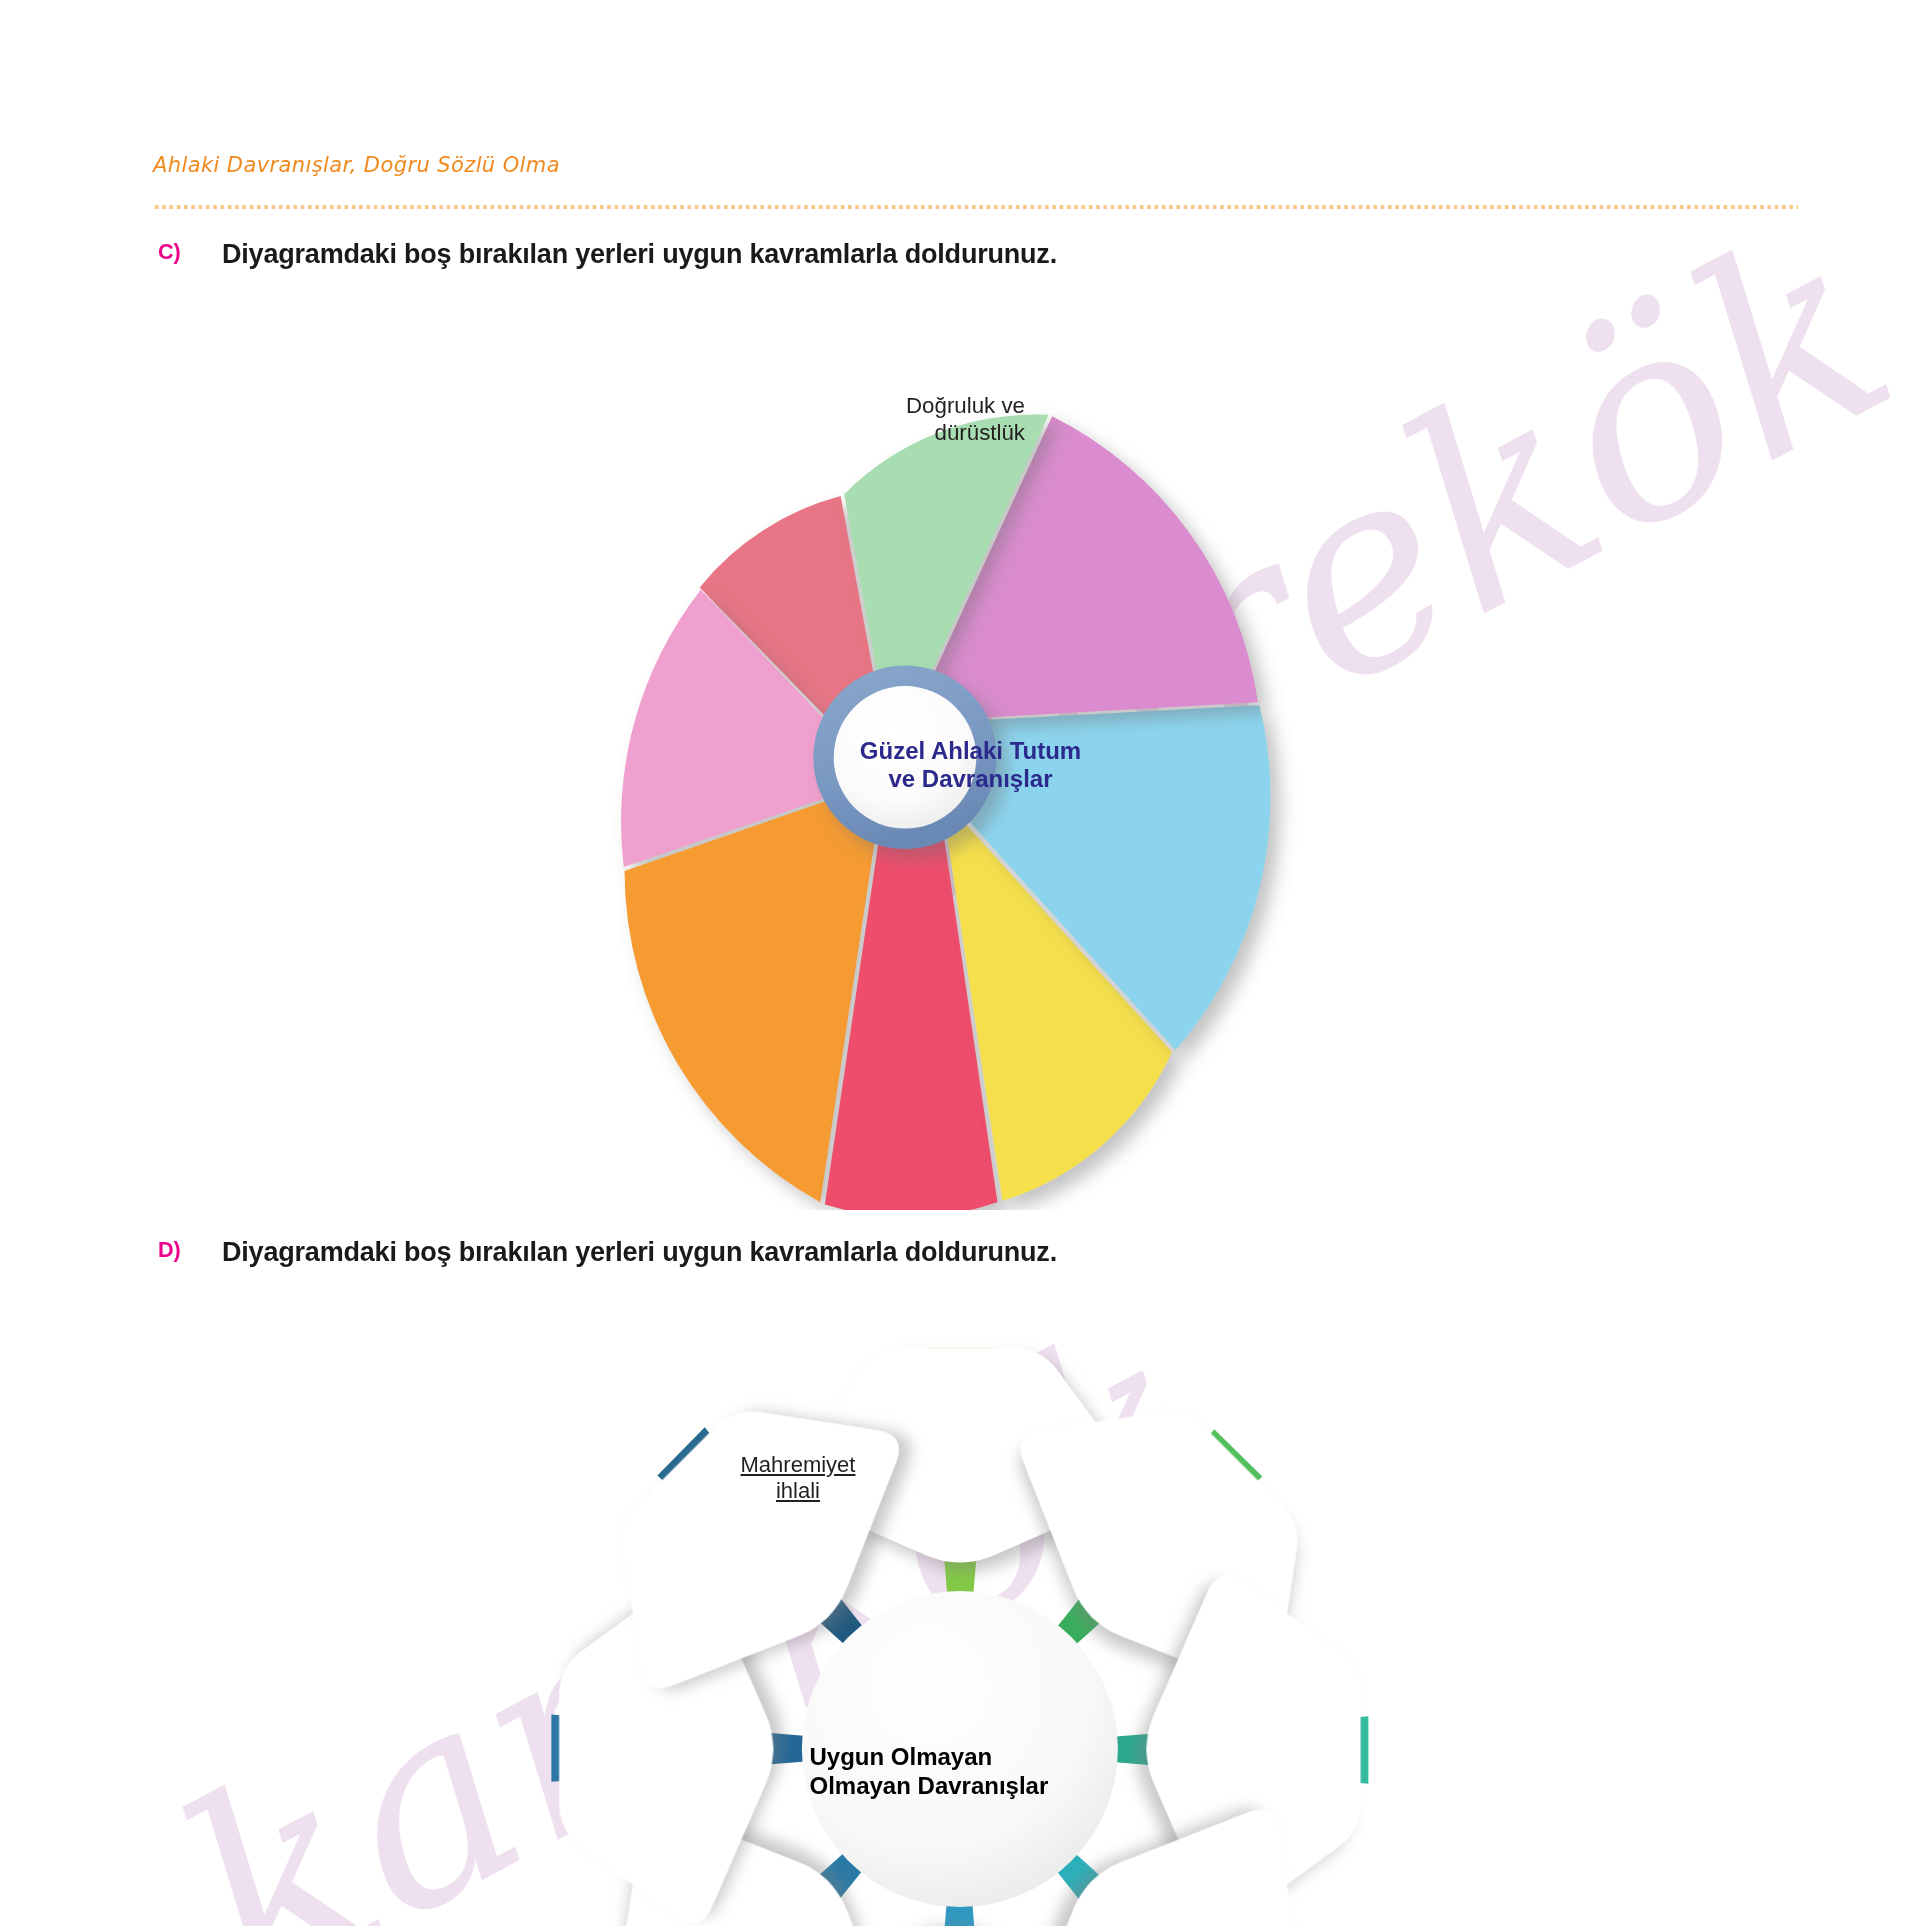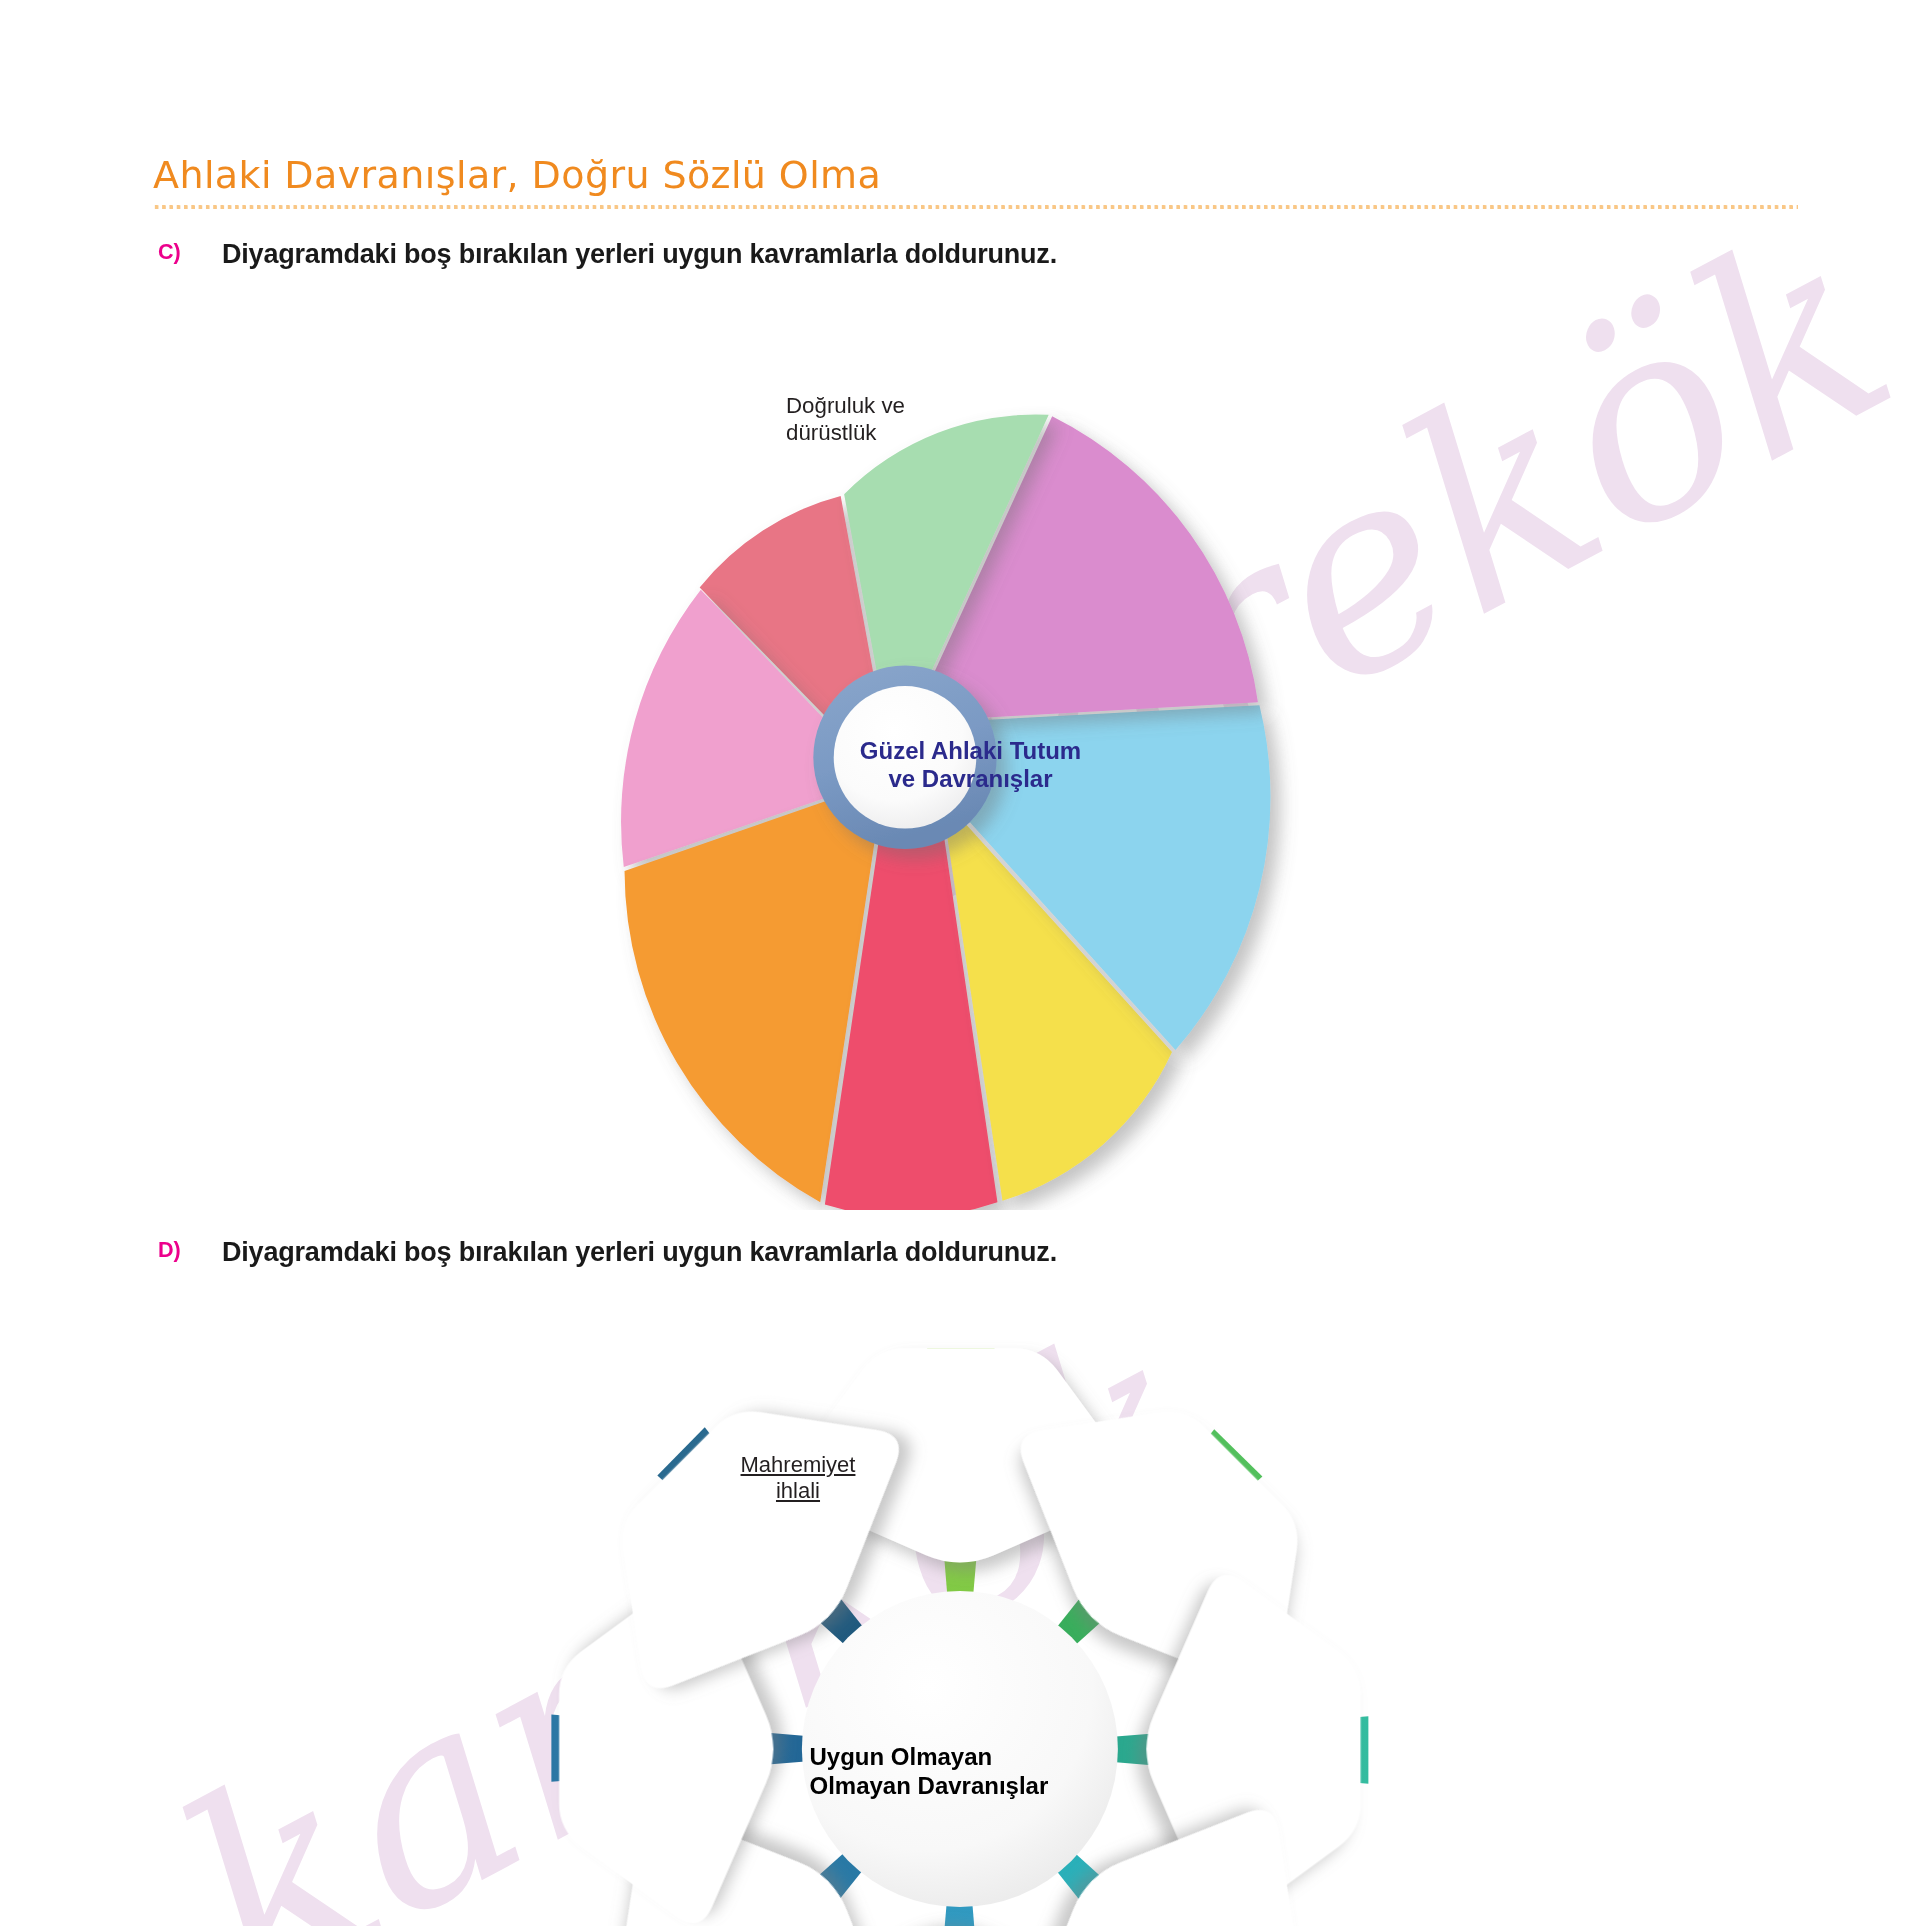--- a/index.html
+++ b/index.html
@@ -18,26 +18,27 @@
   }
 
   
   .header {
     position: absolute;
     left: 153px;
     top: 153px;
     width: 1645px;
   }
   .header-title {
-    font-size: 38px;
+    font-size: 21px;
     color: #f08a1f;
     letter-spacing: 0.4px;
     font-weight: 400;
     white-space: nowrap;
     font-family: "DejaVu Sans", sans-serif;
+    font-style: italic;
   }
   .header-rule {
     position: absolute;
     left: 0;
     top: 51px;
     width: 1645px;
     height: 6.2px;
     background-image: radial-gradient(ellipse 2.7px 3.1px at 3.5px 3.1px, #f9c786 0 75%, transparent 76%);
     background-size: 7.3px 6.2px;
     background-repeat: repeat-x;
@@ -97,21 +98,21 @@
     width: 293px;
     text-align: center;
     font-size: 24px;
     font-weight: bold;
     color: #2b2a8c;
     line-height: 1.18;
     font-family: "Liberation Sans", sans-serif;
   }
   .c-petal-label {
     position: absolute;
-    text-align: left;
+    text-align: right;
     font-size: 22.3px;
     color: #231f20;
     line-height: 1.2;
     font-family: "Liberation Sans", sans-serif;
   }
   .c-petal-label.green { left: 378px; top: 73px; width: 239px; }
 
   
   .diagram-d {
     position: absolute;

